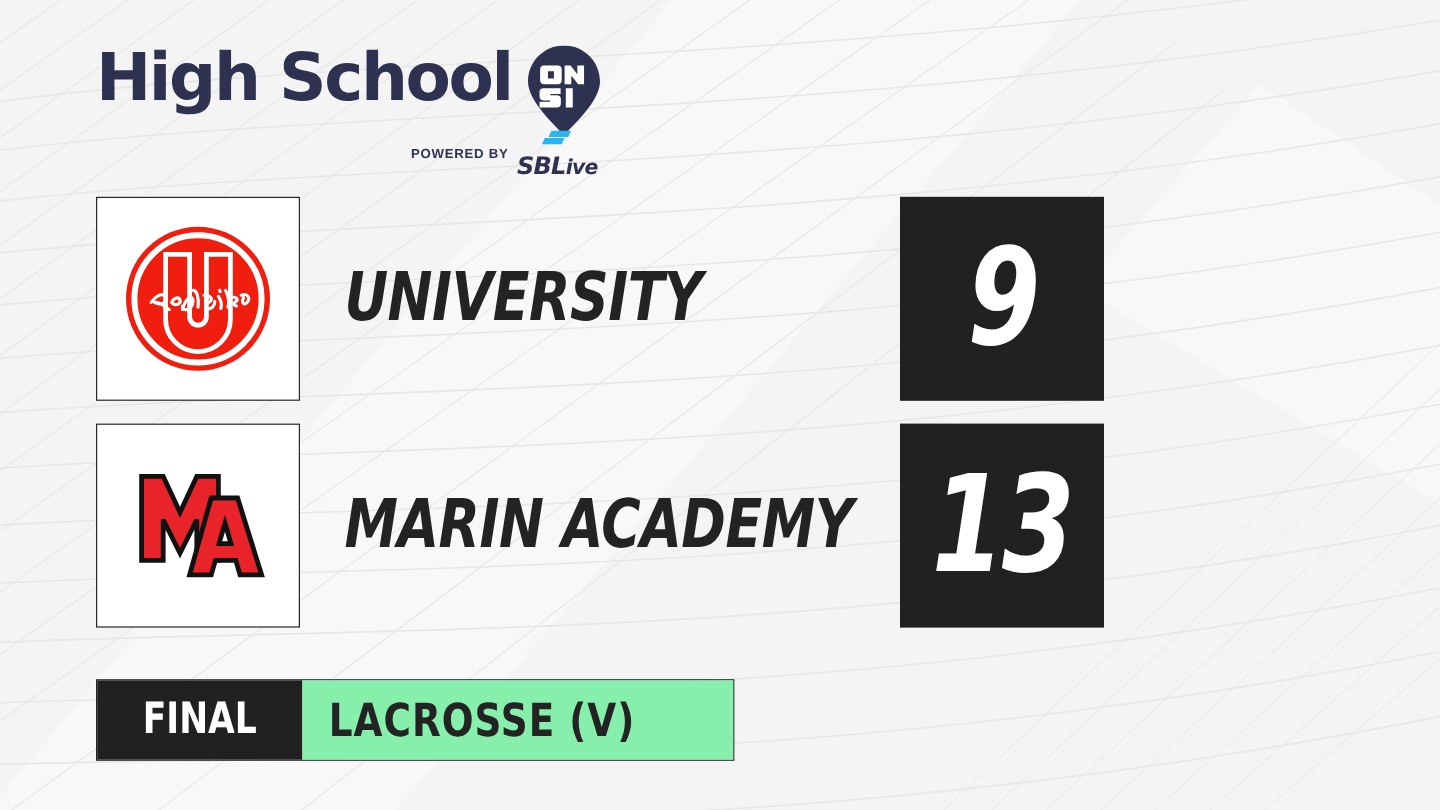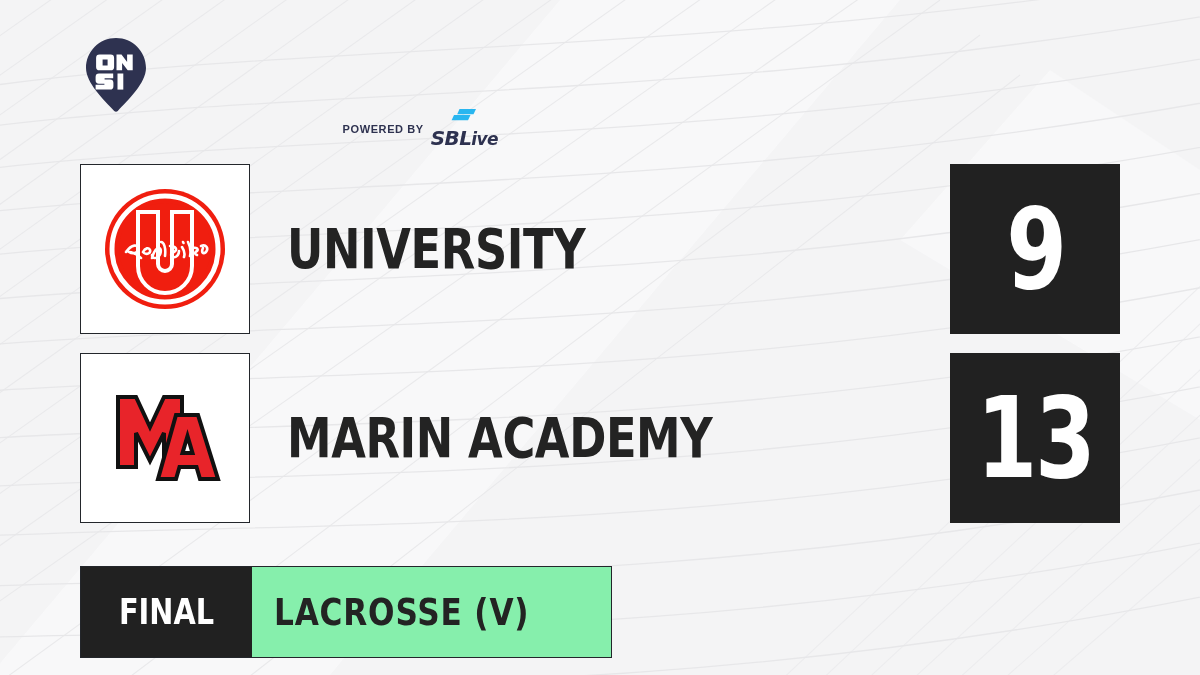--- a/index.html
+++ b/index.html
@@ -51,21 +51,21 @@
     font-weight:bold;
     font-style:italic;
     font-size:20px;
     letter-spacing:-0.6px;
     color:#2e3250;
     line-height:20px;
   }
   .sblive-word .lower { font-size:17px; }
 
   
-  .team-row { position:absolute; left:80px; width:1040px; height:170px; }
+  .team-row { position:absolute; left:80px; width:840px; height:170px;font-style:italic; }
   .team-row.row1 { top:164px; }
   .team-row.row2 { top:353px; }
 
   .logo-box {
     position:absolute; left:0; top:0;
     width:170px; height:170px;
     background:#ffffff;
     border:1.5px solid #23262b;
     display:flex; align-items:center; justify-content:center;
   }
@@ -107,21 +107,21 @@
     line-height:112px;
     color:#ffffff;
     letter-spacing:-3px;
     transform:scaleX(0.78);
     transform-origin:center center;
   }
 
   
   .status-bar {
     position:absolute; left:80px; top:566px;
-    height:92px; display:flex; align-items:stretch;
+    height:68px; display:flex; align-items:stretch;
     border:1.5px solid #23262b;
   }
   .status-final {
     background:#212121;
     display:flex; align-items:center; justify-content:center;
     padding:0 26px;
   }
   .status-final-text {
     font-family:"DejaVu Sans", sans-serif;
     font-weight:bold; font-size:36px; line-height:36px;
@@ -197,20 +197,21 @@
     <path d="M-40 587 C 300 573, 700 593, 1240 482"></path>
     <path d="M-40 638 C 300 627, 700 647, 1240 535"></path>
     <path d="M-40 690 C 300 682, 700 702, 1240 589"></path>
   </g>
 </svg>
 
 <div id="card">
 
   <div class="header">
     <div class="wordmark">
+      <span class="hs-text">High School</span>
       <span class="pin-wrap">
         <svg class="pin-svg" width="60" height="74" viewBox="0 0 60 74">
           <path d="M30 0 C13.4 0 0 13.4 0 30 C0 45 18 62 28.2 73.0 C29.2 74.0 30.8 74.0 31.8 73.0 C42 62 60 45 60 30 C60 13.4 46.6 0 30 0 Z" fill="#2e3250"></path>
           <g fill="#ffffff">
 
             <path d="M13.5 16.5 h11.2 a3.4 3.4 0 0 1 3.4 3.4 v9.0 a3.4 3.4 0 0 1 -3.4 3.4 h-11.2 a3.4 3.4 0 0 1 -3.4 -3.4 v-9.0 a3.4 3.4 0 0 1 3.4 -3.4 Z
                      M16.6 21.4 v6.0 h5.0 v-6.0 Z"></path>
             <path d="M30.5 16.5 h5.0 l5.6 7.4 v-7.4 h5.6 v15.8 h-5.0 l-5.6 -7.4 v7.4 h-5.6 Z"></path>
 
             <path d="M13.0 35.5 h14.2 v4.8 h-8.6 v1.1 h5.4 a3.4 3.4 0 0 1 3.4 3.4 v3.4 a3.4 3.4 0 0 1 -3.4 3.4 h-14.4 v-4.8 h8.8 v-1.1 h-5.4 a3.4 3.4 0 0 1 -3.4 -3.4 v-3.4 a3.4 3.4 0 0 1 3.4 -3.4 Z"></path>

